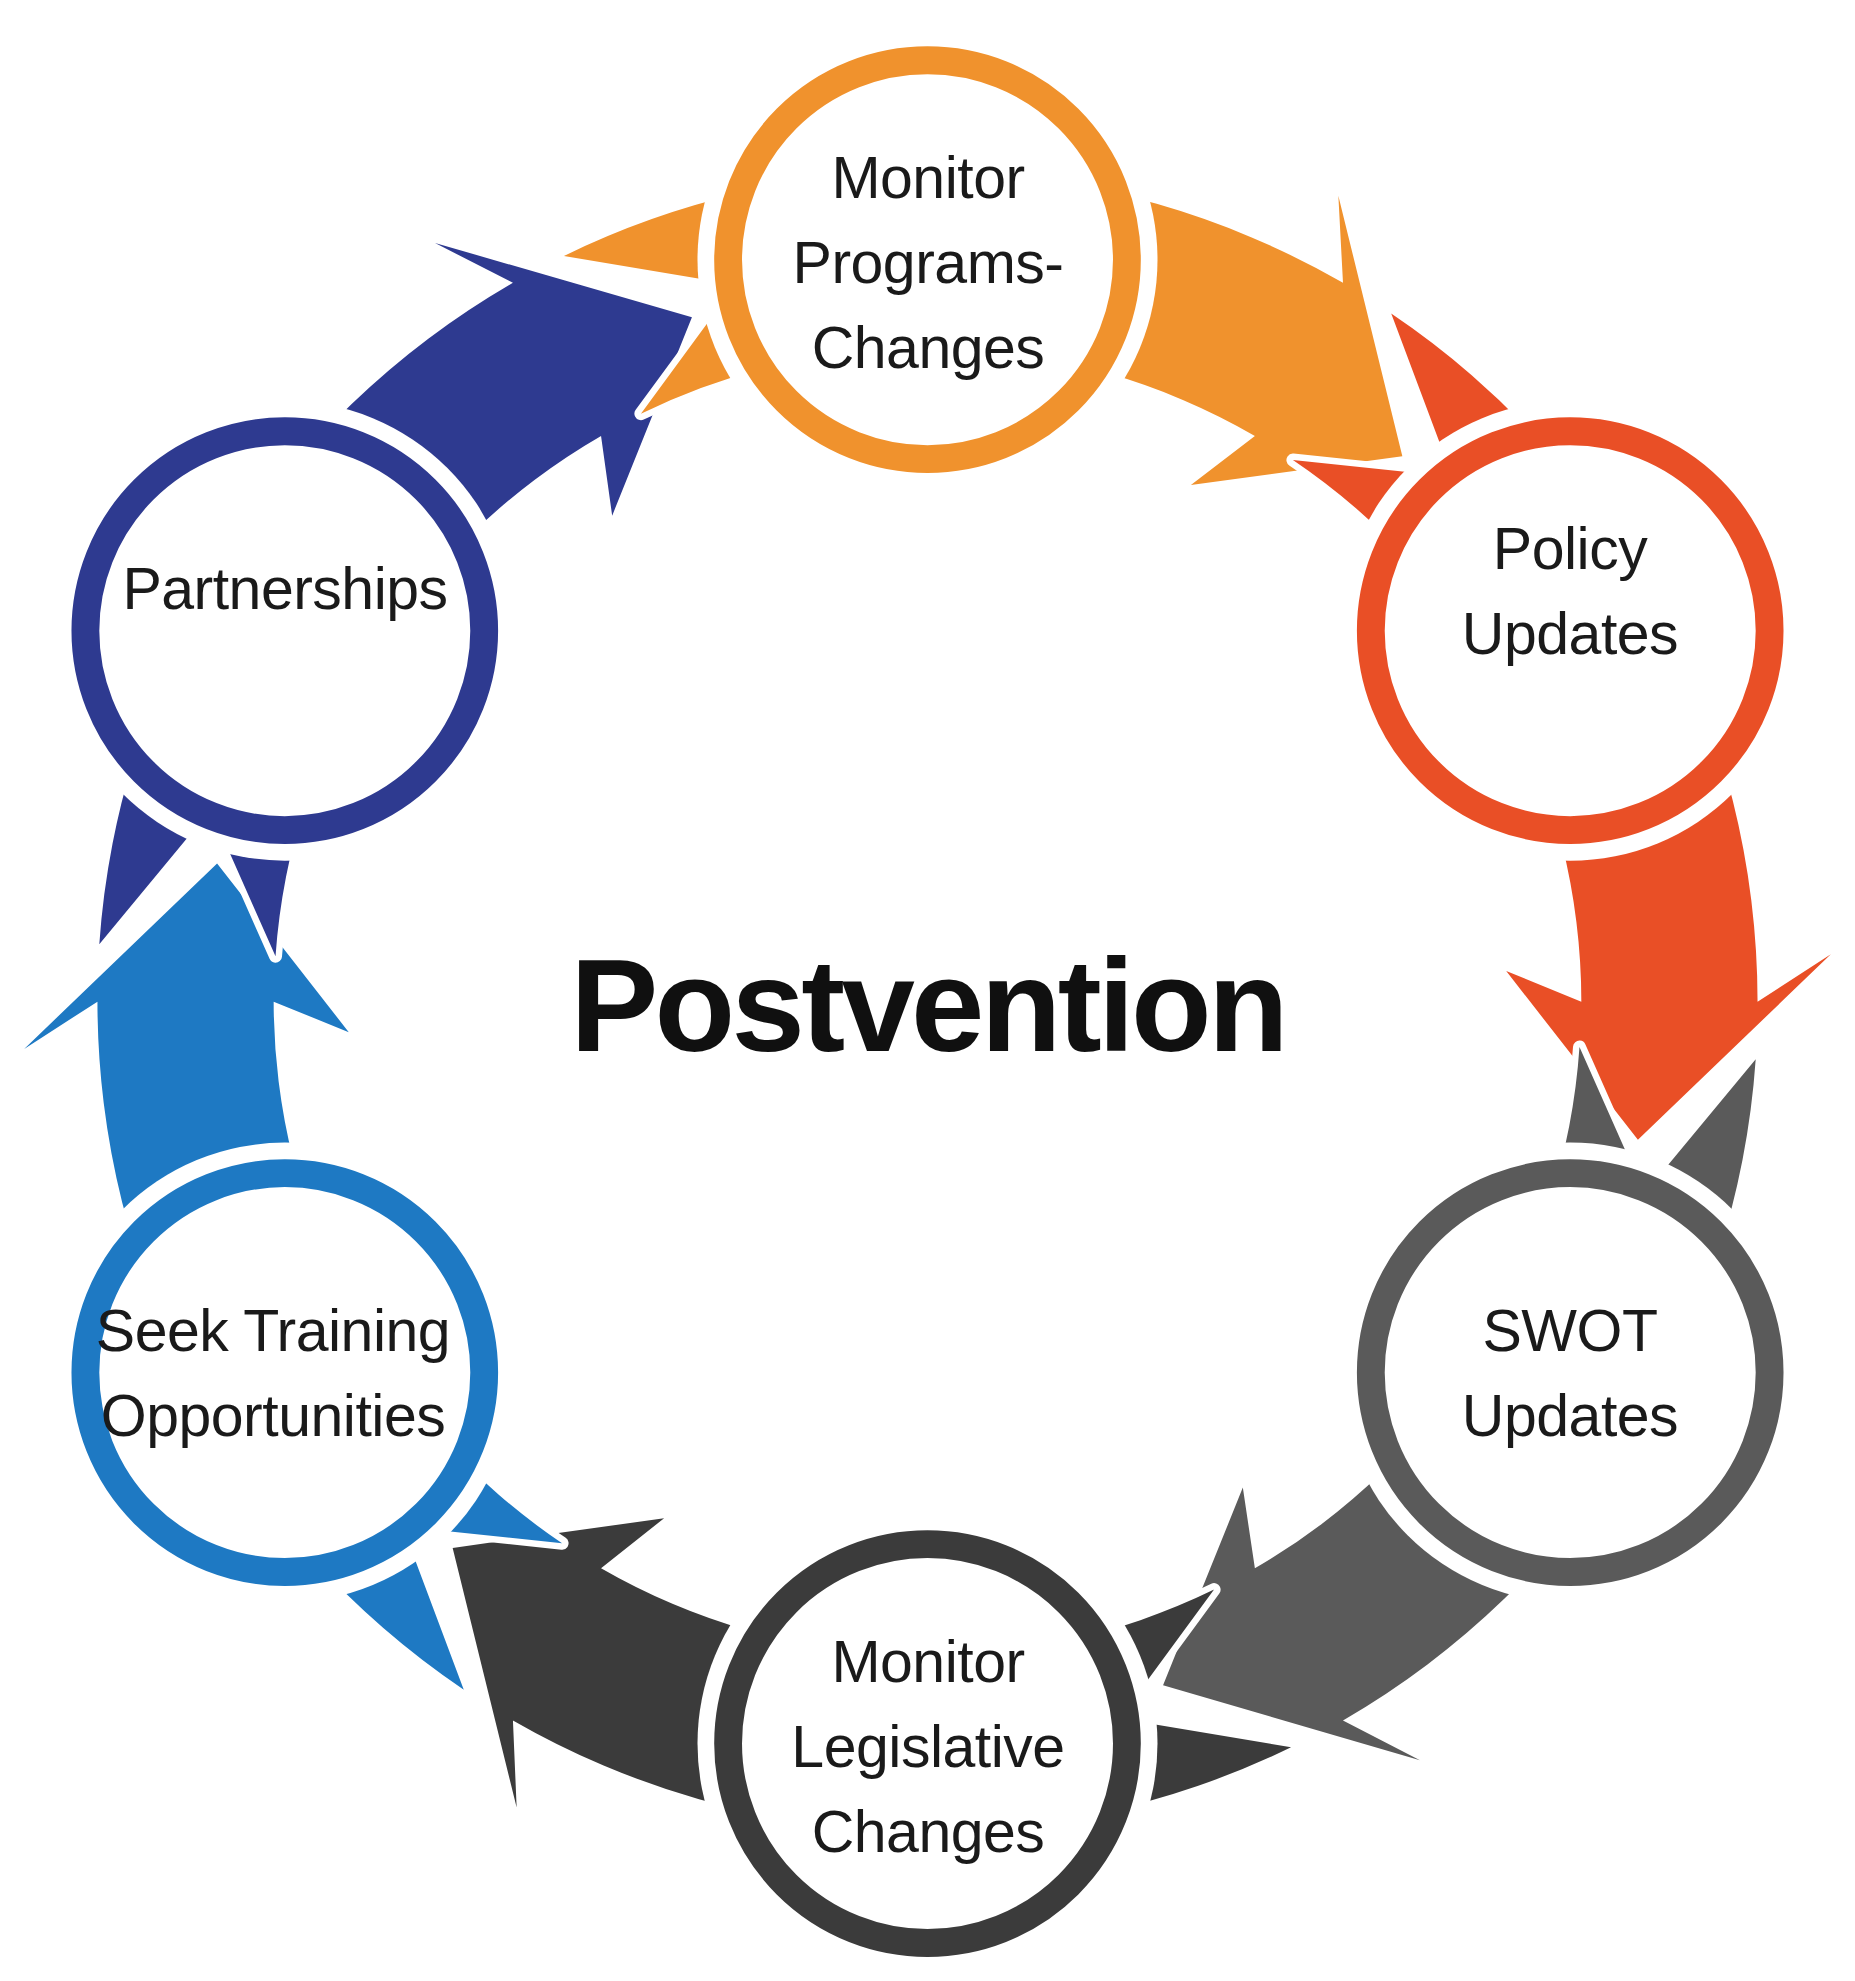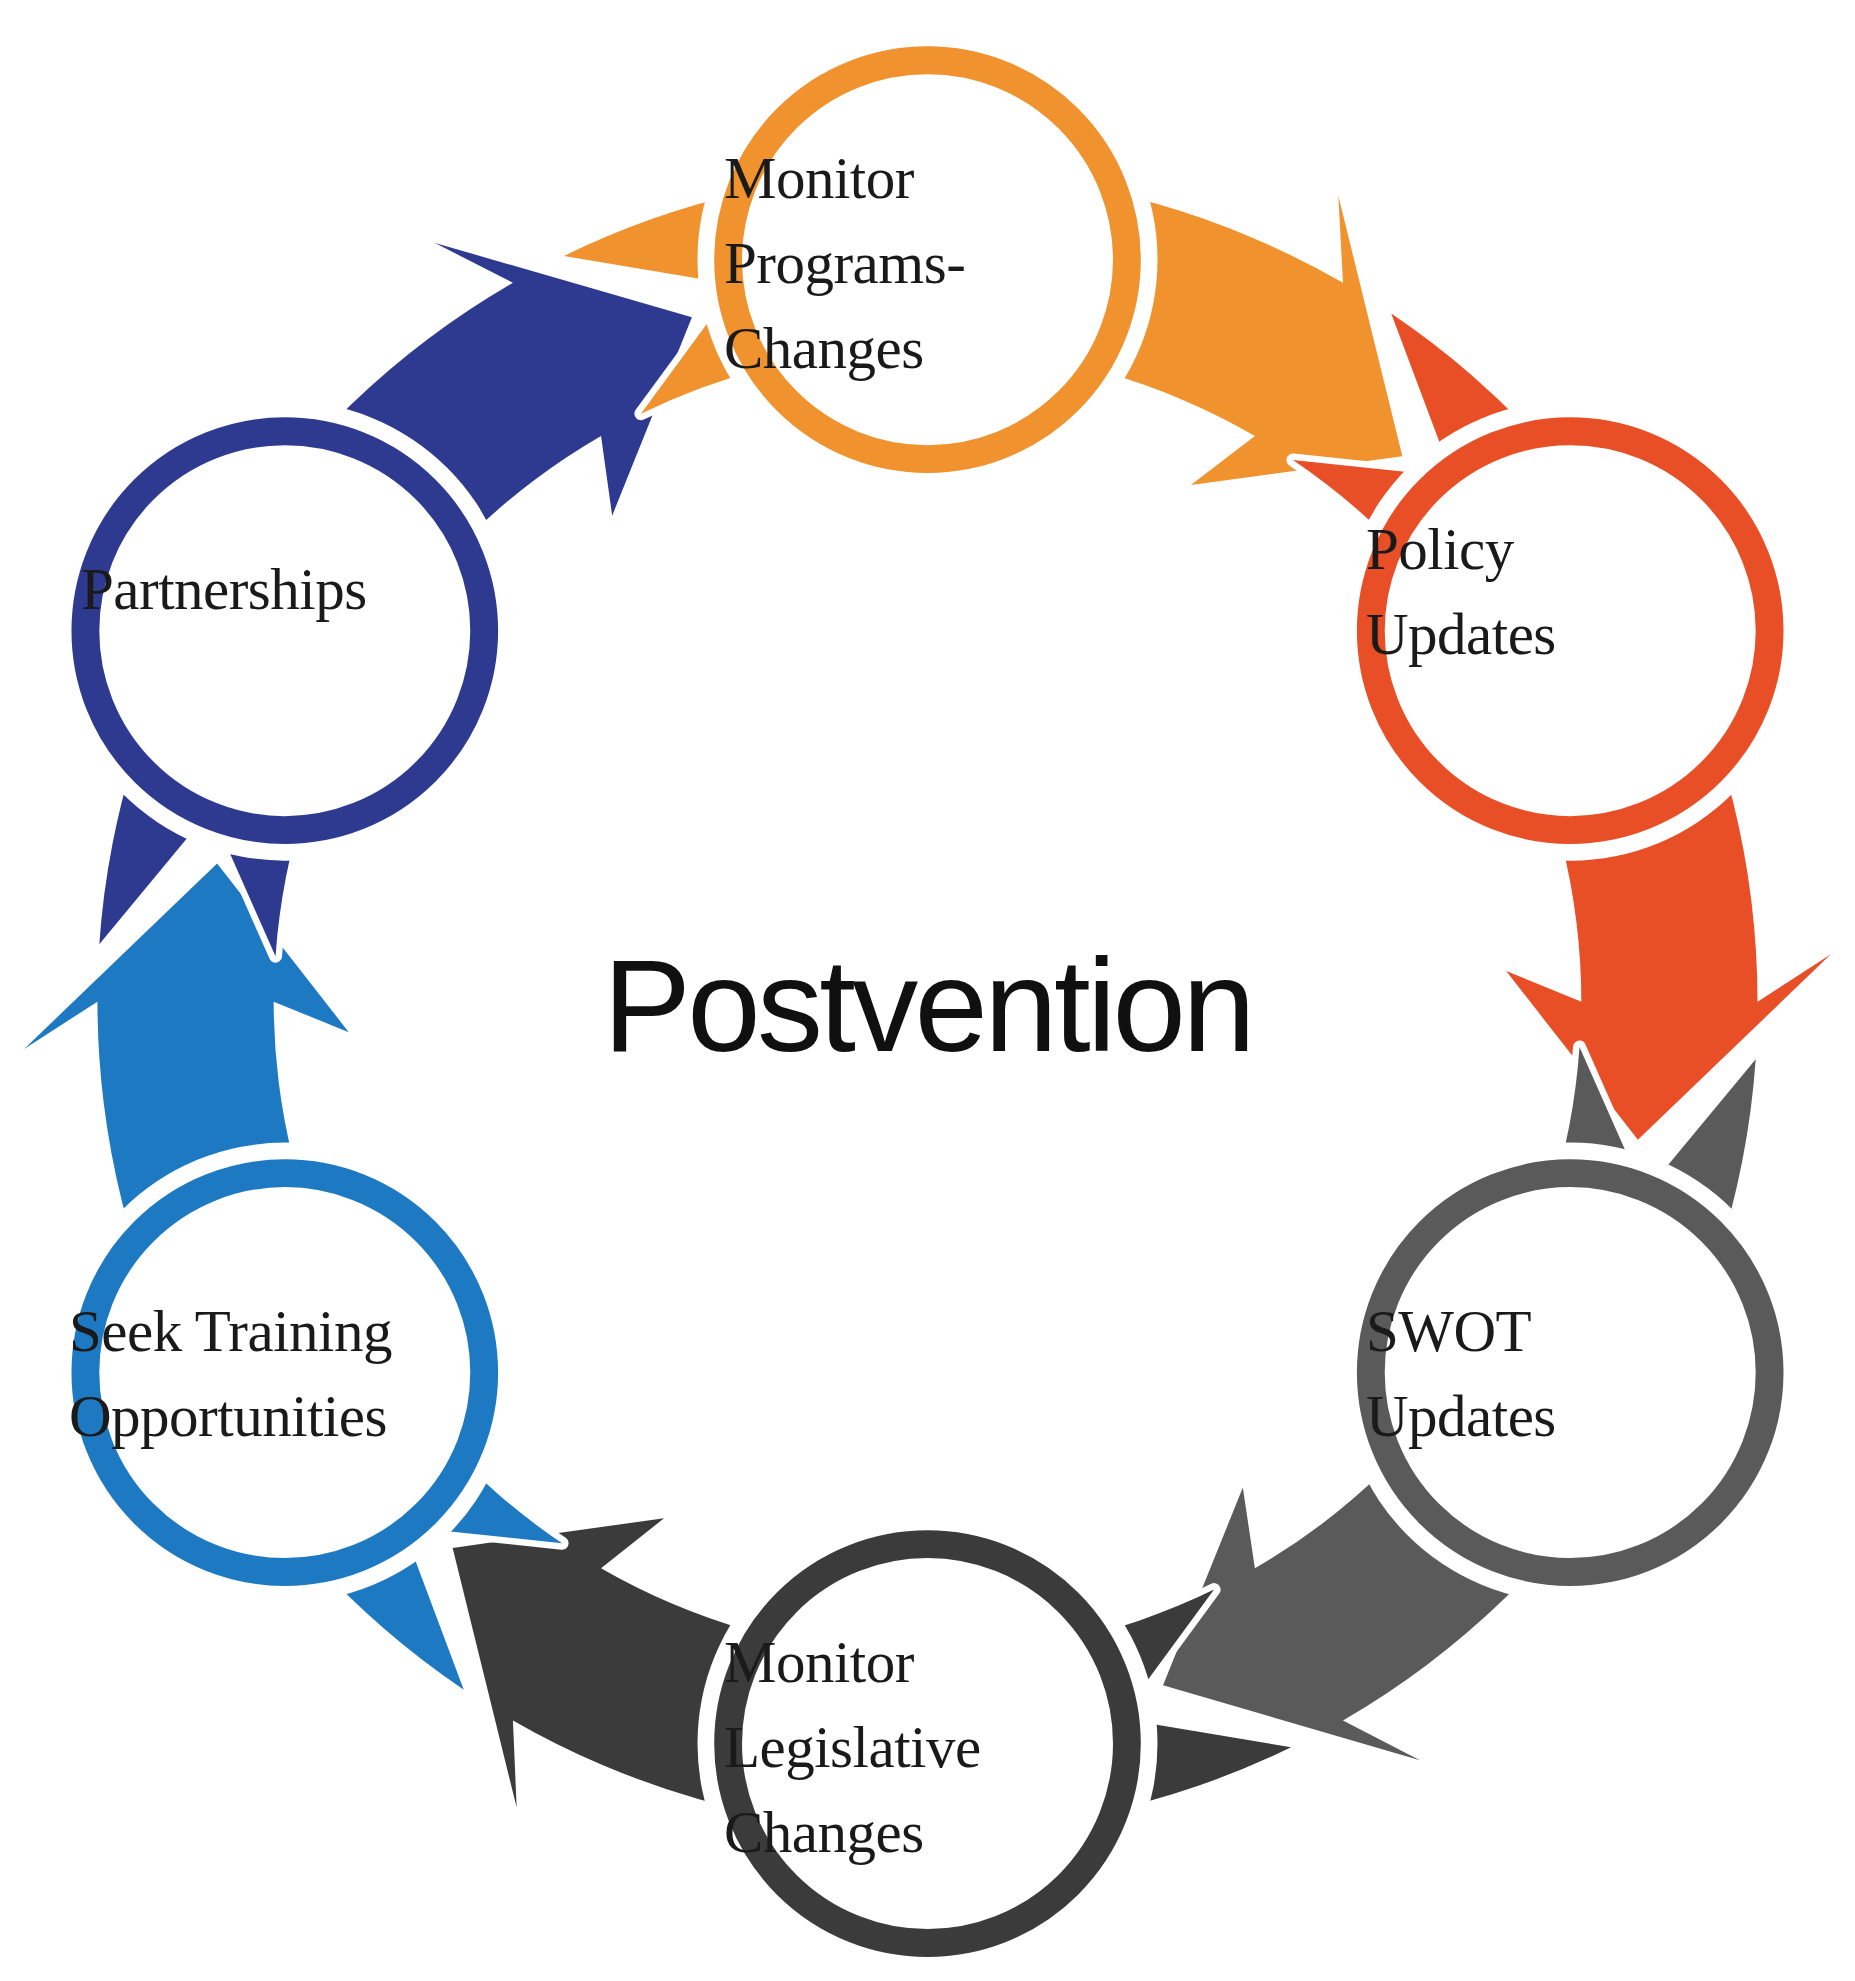--- a/index.html
+++ b/index.html
@@ -29,39 +29,39 @@
   .halo {
     fill: #ffffff;
   }
   .ring {
     fill: #ffffff;
     stroke-width: 30;
   }
   .node-label {
     position: absolute;
     width: 408px;
+    text-align: center;
     font-size: 59px;
     line-height: 85px;
     letter-spacing: -0.5px;
     color: #1a1a1a;
-    font-family: Liberation Serif, serif;
   }
   .node-label span {
     display: block;
   }
   .center-title {
     position: absolute;
     left: 371px;
     top: 932px;
     width: 1113px;
     height: 148px;
     line-height: 148px;
     text-align: center;
     font-size: 132px;
-    font-weight: 400;
+    font-weight: 700;
     letter-spacing: -3.7px;
     color: #101010;
   }
 </style>
 </head>
 <body>
 
 <div class="stage">
 
   <svg class="diagram" width="1855" height="1981" viewBox="0 0 2000 2136">

